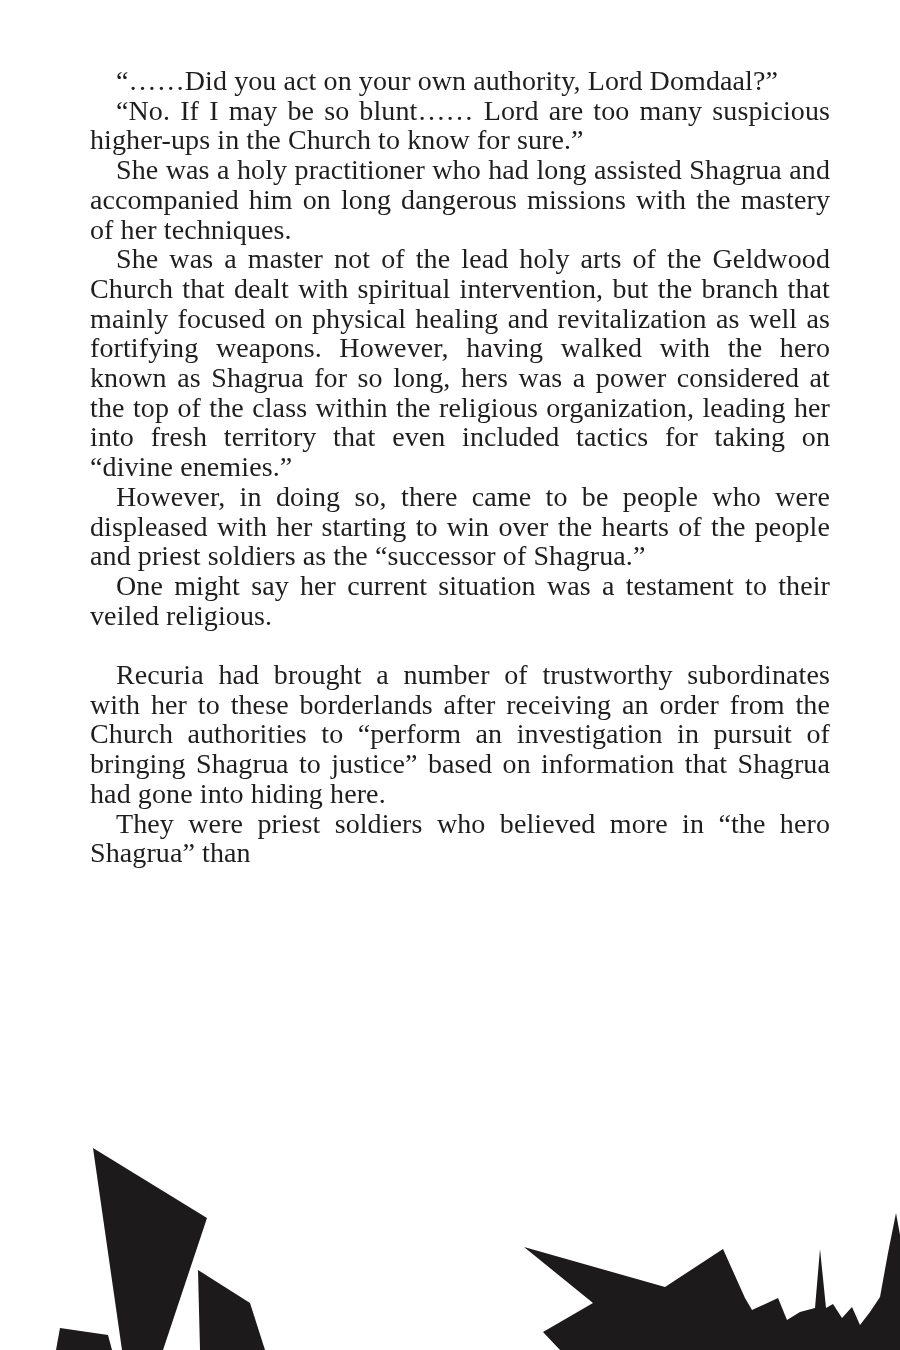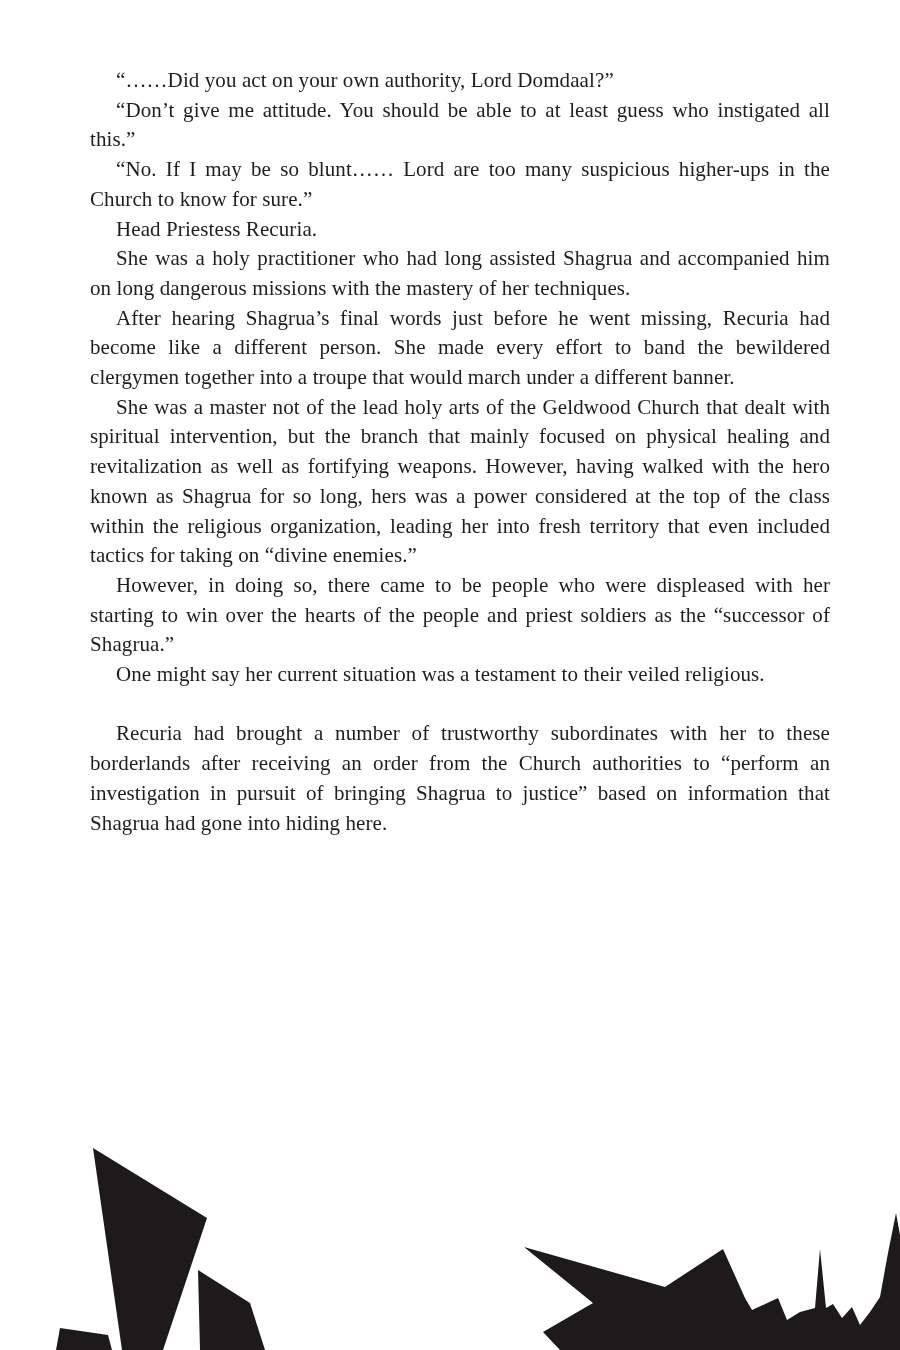--- a/index.html
+++ b/index.html
@@ -14,21 +14,21 @@
     background: #ffffff;
     overflow: hidden;
     font-family: "Liberation Serif", serif;
   }
   .text-block {
     position: absolute;
     top: 66px;
     left: 90px;
     width: 740px;
     color: #1f1d1e;
-    font-size: 21px;
+    font-size: 28px;
     line-height: 29.7px;
     text-align: justify;
     letter-spacing: 0.1px;
   }
   .para {
     margin: 0;
     padding: 0;
     text-indent: 26px;
   }
   .section-break {
@@ -43,30 +43,28 @@
     display: block;
   }
 </style>
 </head>
 <body>
 
 <div class="page">
 
   <div class="text-block">
     <p class="para">“……Did you act on your own authority, Lord Domdaal?”</p>
-    <p class="para">“Don’t give me attitude. You should be able to at least guess who instigated all this.”</p>
     <p class="para">“No. If I may be so blunt…… Lord are too many suspicious higher-ups in the Church to know for sure.”</p>
-    <p class="para">Head Priestess Recuria.</p>
     <p class="para">She was a holy practitioner who had long assisted Shagrua and accompanied him on long dangerous missions with the mastery of her techniques.</p>
-    <p class="para">After hearing Shagrua’s final words just before he went missing, Recuria had become like a different person. She made every effort to band the bewildered clergymen together into a troupe that would march under a different banner.</p>
     <p class="para">She was a master not of the lead holy arts of the Geldwood Church that dealt with spiritual intervention, but the branch that mainly focused on physical healing and revitalization as well as fortifying weapons. However, having walked with the hero known as Shagrua for so long, hers was a power considered at the top of the class within the religious organization, leading her into fresh territory that even included tactics for taking on “divine enemies.”</p>
     <p class="para">However, in doing so, there came to be people who were displeased with her starting to win over the hearts of the people and priest soldiers as the “successor of Shagrua.”</p>
     <p class="para">One might say her current situation was a testament to their veiled religious.</p>
     <div class="section-break"></div>
     <p class="para">Recuria had brought a number of trustworthy subordinates with her to these borderlands after receiving an order from the Church authorities to “perform an investigation in pursuit of bringing Shagrua to justice” based on information that Shagrua had gone into hiding here.</p>
+    <p class="para">They were priest soldiers who believed more in “the hero Shagrua” than</p>
   </div>
 
   <svg class="illustration" viewBox="0 0 900 210" preserveAspectRatio="none">
     <g fill="#1c1a1b">
       <polygon points="93,8 207,78 163,210 122,210"></polygon>
       <polygon points="198,130 250,163 265,210 200,210"></polygon>
       <polygon points="60,188 108,195 112,210 56,210"></polygon>
       <polygon points="543,192 593,163 524,107 665,147 723,109 745,158 752,170 778,158 787,180 800,172 815,168 820,109 826,168 833,164 842,178 852,167 860,185 870,172 880,157 888,113 896,73 900,95 900,210 560,210"></polygon>
     </g>
   </svg>

